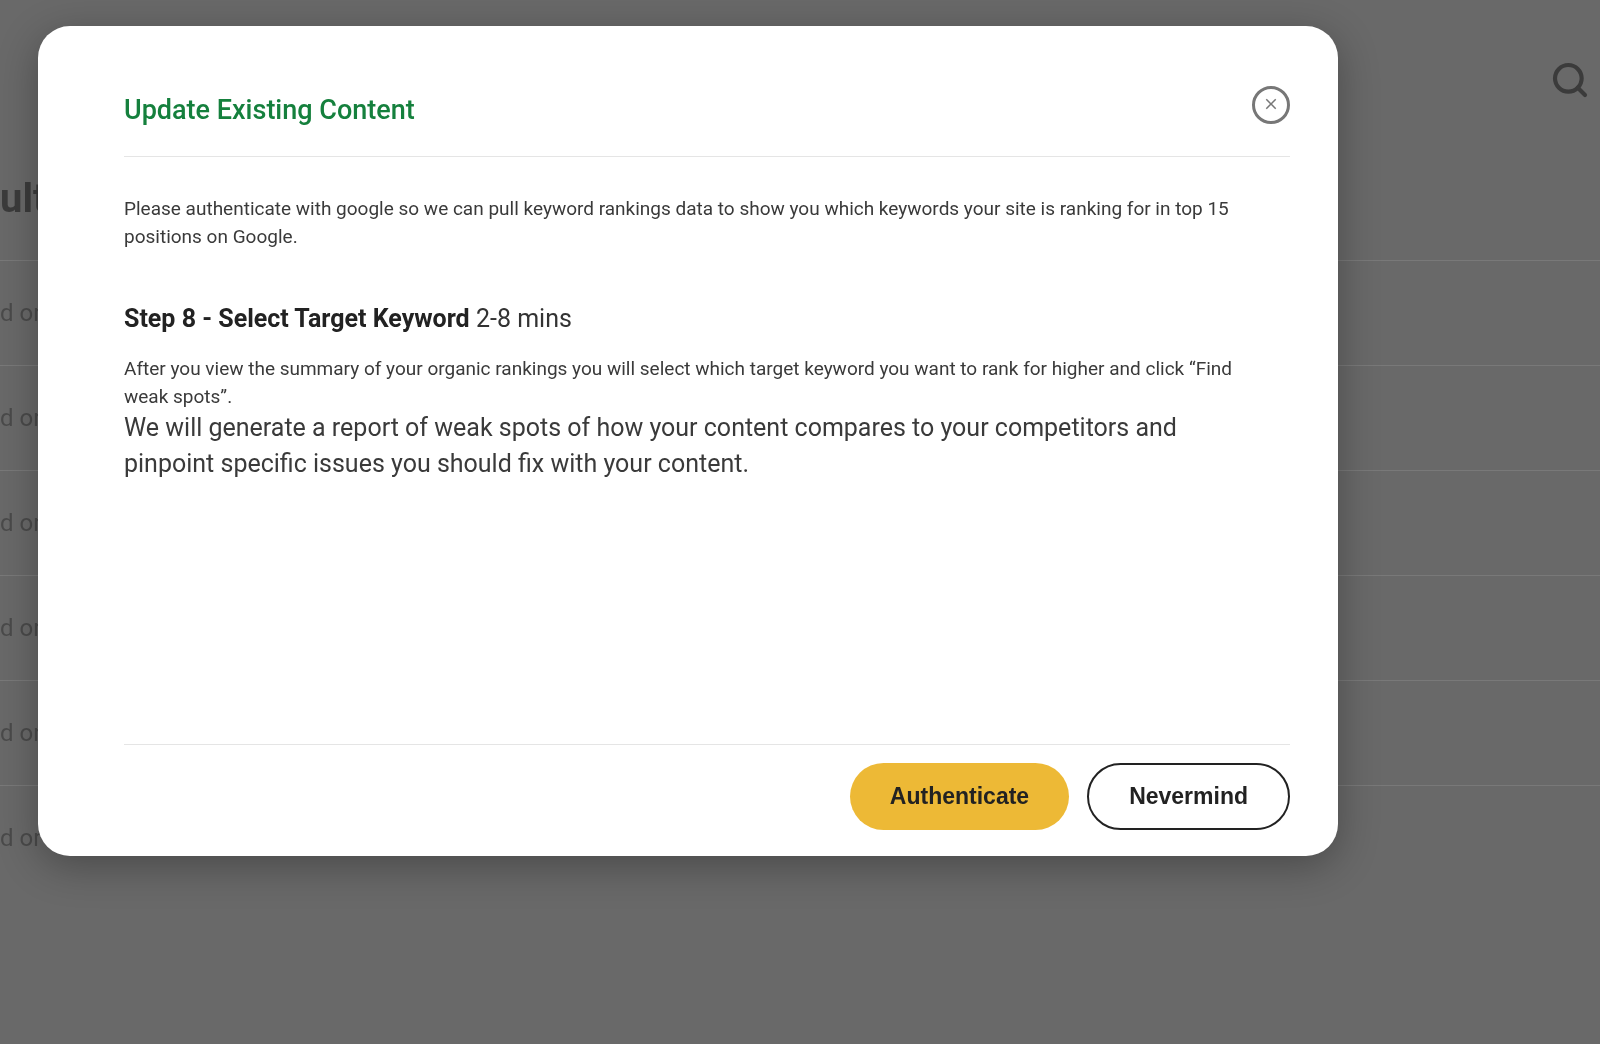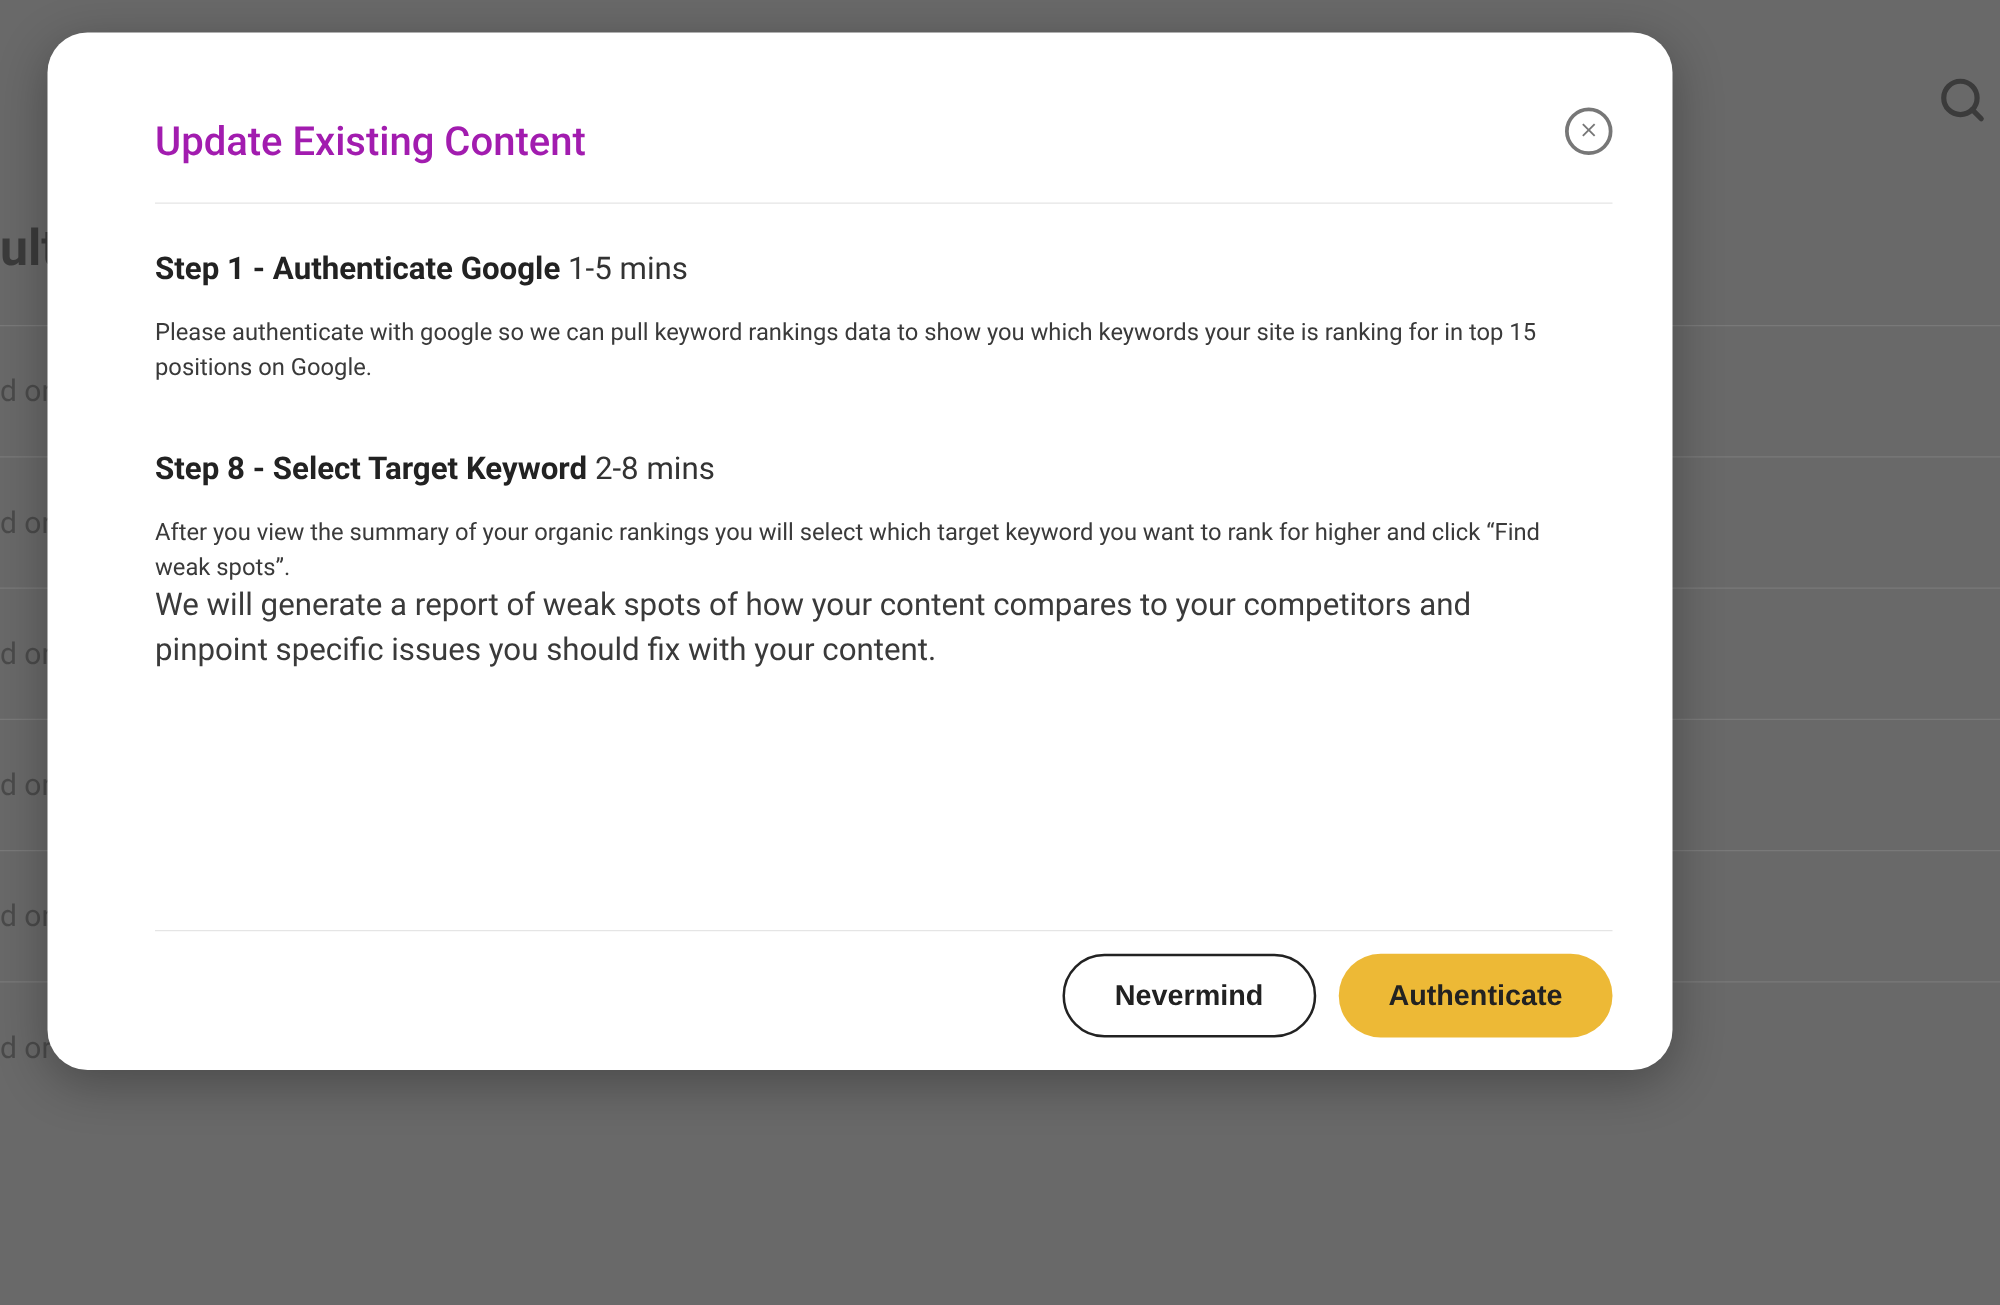--- a/index.html
+++ b/index.html
@@ -73,23 +73,23 @@
       display: flex;
       flex-direction: column;
     }
     .modal-header {
       padding: 60px 48px 30px 86px;
       display: flex;
       justify-content: space-between;
       align-items: flex-start;
     }
     .modal-title {
-      font-size: 32px;
+      font-size: 27px;
       font-weight: 500;
-      color: #a21caf;
+      color: #15803d;
       margin-top: 8px;
     }
     .close-btn {
       width: 38px;
       height: 38px;
       border-radius: 50%;
       border: 3px solid #777;
       background: transparent;
       display: flex;
       align-items: center;
@@ -192,32 +192,28 @@
       <span>
         <svg viewBox="0 0 24 24" fill="currentColor">
           <path d="M19 6.41L17.59 5 12 10.59 6.41 5 5 6.41 10.59 12 5 17.59 6.41 19 12 13.41 17.59 19 19 17.59 13.41 12z"></path>
         </svg>
       </span>
     </button>
   </div>
   <hr class="modal-divider">
   <div class="modal-body">
     <div class="step-block">
-      <div class="step-heading">
-        <span>Step 1 - Authenticate Google</span>
-        <span class="duration"> <span>1-5 mins</span></span>
-      </div>
       <p class="step-desc">Please authenticate with google so we can pull keyword rankings data to show you which keywords your site is ranking for in top 15 positions on Google.</p>
     </div>
     <div class="step-block">
       <div class="step-heading">
         <span>Step 8 - Select Target Keyword</span>
         <span class="duration"> <span>2-8 mins</span></span>
       </div>
       <p class="step-desc">After you view the summary of your organic rankings you will select which target keyword you want to rank for higher and click “Find weak spots”.</p>
       <p class="extra-desc">We will generate a report of weak spots of how your content compares to your competitors and pinpoint specific issues you should fix with your content.</p>
     </div>
   </div>
   <div class="modal-footer">
+    <button class="btn btn-primary">Authenticate</button>
     <button class="btn btn-secondary">Nevermind</button>
-    <button class="btn btn-primary">Authenticate</button>
   </div>
 </div>
 
 </body></html>

